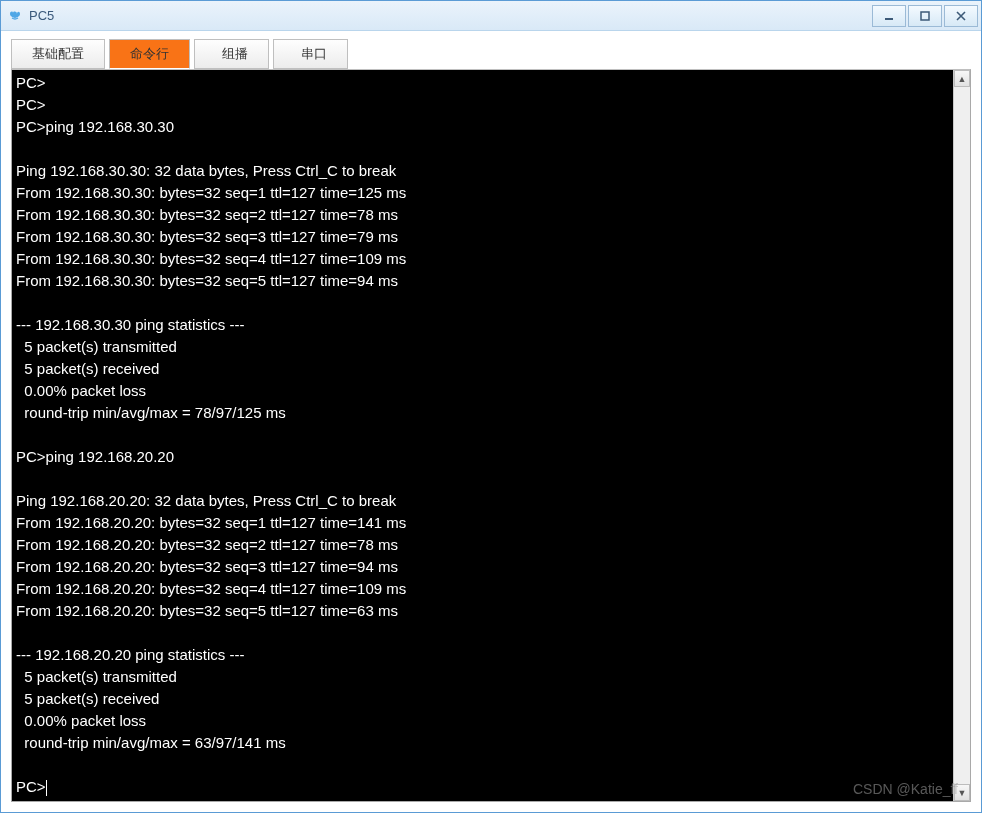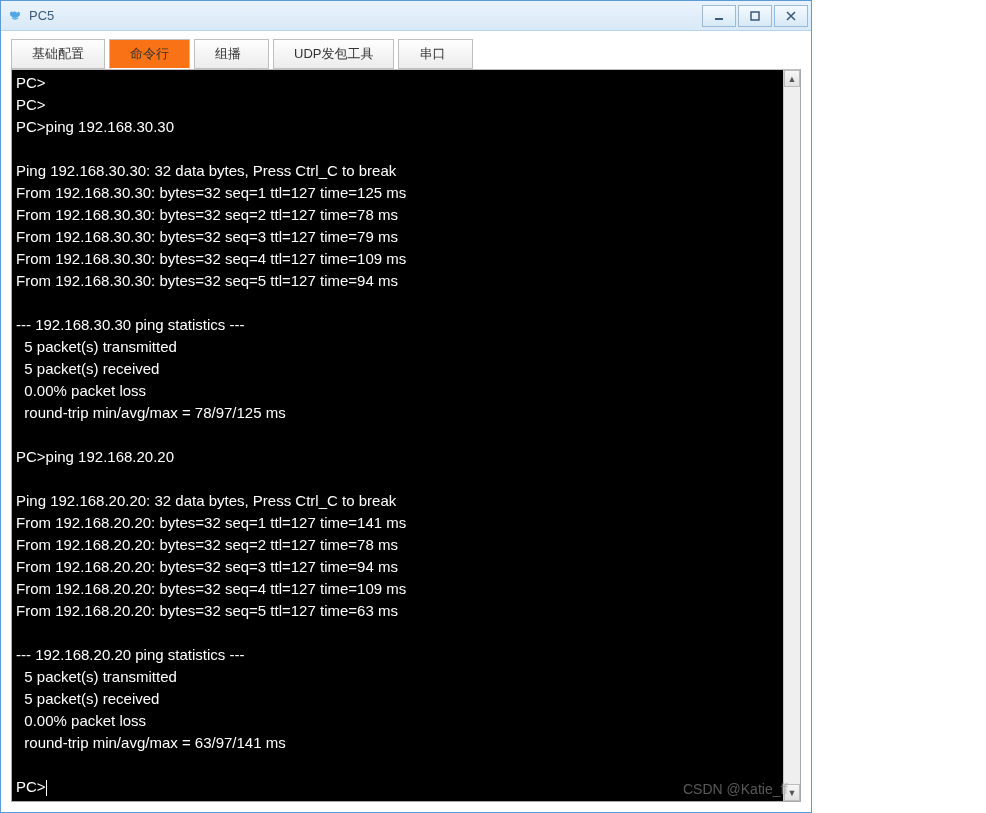--- a/index.html
+++ b/index.html
@@ -4,21 +4,21 @@
 <style>
 * { box-sizing: border-box; margin: 0; padding: 0; }
 body {
   font-family: "Microsoft YaHei", Arial, sans-serif;
   background: #fff;
   width: 986px;
   height: 813px;
   overflow: hidden;
 }
 .window {
-  width: 812px;
+  width: 982px;
   height: 813px;
   border: 1px solid #5a9bd5;
   background: #fff;
   display: flex;
   flex-direction: column;
 }
 .titlebar {
   height: 30px;
   background: linear-gradient(to bottom, #eaf3fb, #d9e9f7);
   display: flex;
@@ -65,21 +65,21 @@
 }
 .tab {
   padding: 5px 20px;
   font-size: 13px;
   color: #333;
   background: linear-gradient(to bottom,#fefefe,#ececec);
   border: 1px solid #bfbfbf;
   border-bottom: 1px solid #bfbfbf;
   cursor: pointer;
   min-width: 75px;
-  text-align: left;
+  text-align: right;
 }
 .tab.active {
   background: #f97316;
   border-bottom: 1px solid #fff;
 }
 .terminal-wrap {
   flex: 1;
   border: 1px solid #a9a9a9;
   border-top: 1px solid #bfbfbf;
   background: #000;
@@ -169,21 +169,20 @@
           </svg>
       </div>
     </div>
   </div>
 
   <div class="content-area">
     <div class="tabs">
       <div class="tab">基础配置</div>
       <div class="tab active">命令行</div>
       <div class="tab">组播</div>
-      <div class="tab">UDP发包工具</div>
       <div class="tab">串口</div>
     </div>
 
     <div class="terminal-wrap">
       <div class="terminal" id="terminal">PC&gt;
 PC&gt;
 PC&gt;ping 192.168.30.30
 
 Ping 192.168.30.30: 32 data bytes, Press Ctrl_C to break
 From 192.168.30.30: bytes=32 seq=1 ttl=127 time=125 ms

